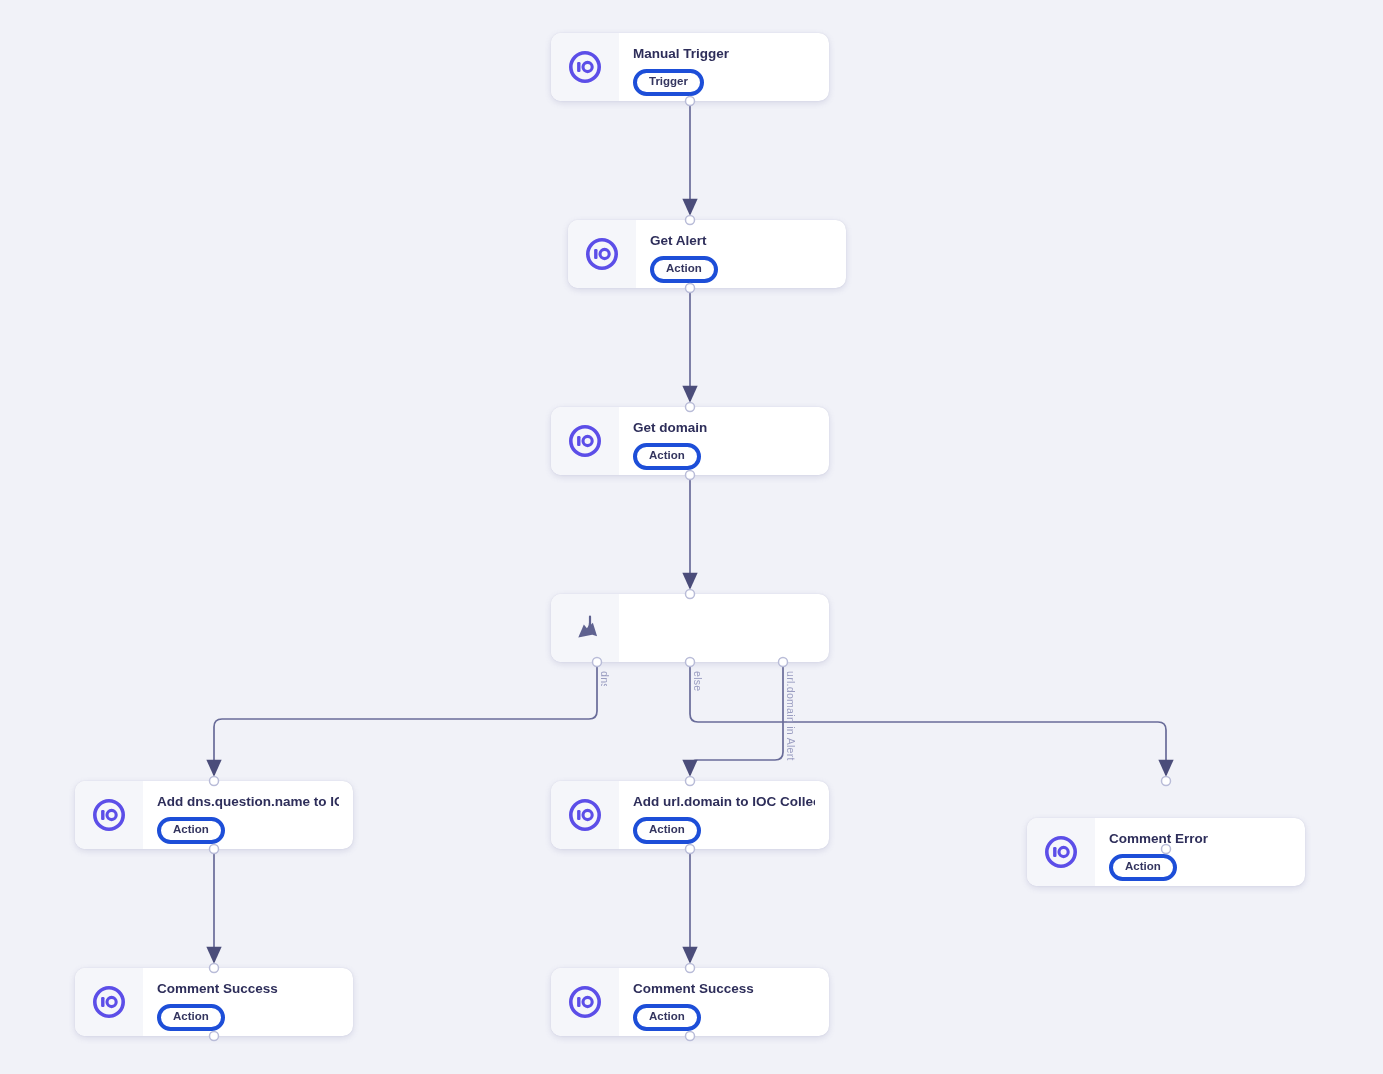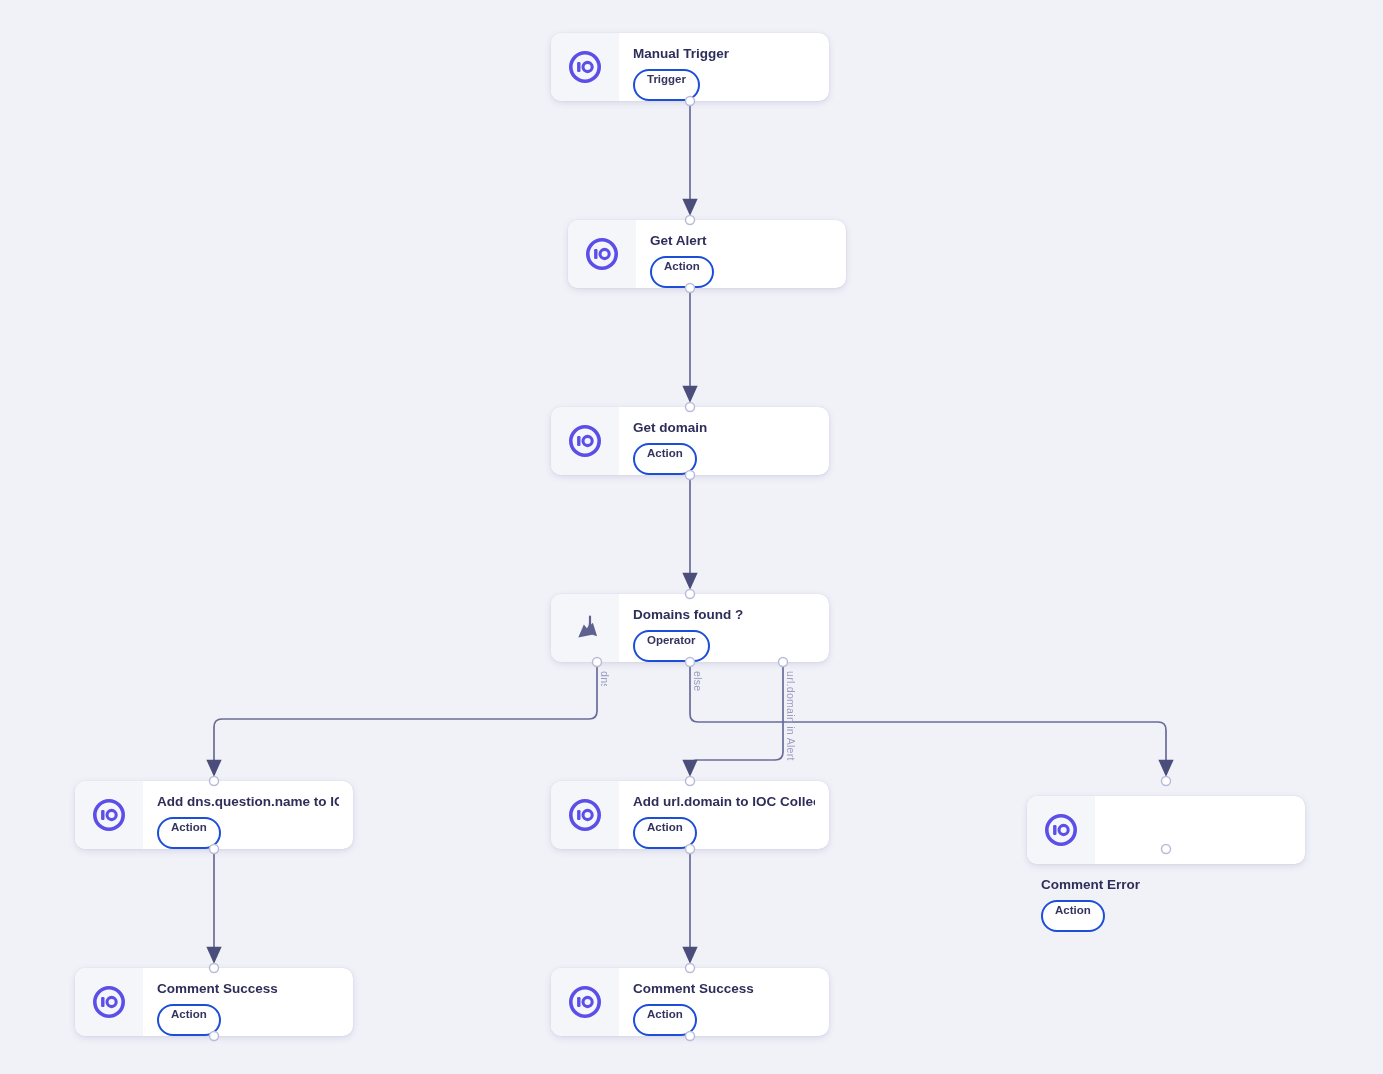--- a/index.html
+++ b/index.html
@@ -18,21 +18,21 @@
     width:68px;flex:0 0 68px;background:#f5f6fa;
     border-radius:10px 0 0 10px;display:flex;align-items:center;justify-content:center;
   }
   .node-body{padding:13px 14px 0 14px;min-width:0;}
   .node-title{
     font-size:13.5px;font-weight:700;color:#2e2e5a;line-height:1.2;
     white-space:nowrap;overflow:hidden;margin-bottom:7px;
   }
   .node-badge{
     display:inline-block;font-size:11.5px;font-weight:600;color:#34355f;
-    border:2px solid #1d4ed8;border-radius:999px;padding:2px 12px 12px 12px;
+    border:4px solid #1d4ed8;border-radius:999px;padding:2px 12px 3px 12px;
     background:#ffffff;line-height:1.2;
   }
   .edge-label{
     font-size:10.5px;fill:#9a9dc1;letter-spacing:0.3px;
     font-family:"Liberation Sans",sans-serif;
   }
 </style>
 </head>
 <body>
 
@@ -85,24 +85,20 @@
       <svg width="30" height="30" viewBox="0 0 30 30">
         <defs>
           <marker id="opArrow" markerWidth="7" markerHeight="7" refX="4.6" refY="3.5" orient="auto">
             <path d="M0.5,0.5 L6.2,3.5 L0.5,6.5 z" fill="#5f6290"></path>
           </marker>
         </defs>
         <path d="M20,3.5 L20,10 C20,14 18.3,16.2 15.2,18.8 L11,22.2" fill="none" stroke="#5f6290" stroke-width="2.2" stroke-linecap="round" marker-end="url(#opArrow)"></path>
         <path d="M20,10 C20,15 21.2,17.5 23.6,19.8 L24.6,20.8" fill="none" stroke="#5f6290" stroke-width="2.2" stroke-linecap="round" marker-end="url(#opArrow)"></path>
       </svg>
     </div>
-    <div class="node-body">
-      <div class="node-title">Domains found ?</div>
-      <span class="node-badge">Operator</span>
-    </div>
   </div>
 
   <div class="node" style="left:75px;top:781px;">
     <div class="node-icon">
       <svg width="36" height="36" viewBox="0 0 36 36">
         <circle cx="18" cy="18" r="14.2" fill="none" stroke="#5c4ee8" stroke-width="3.6"></circle>
         <rect x="10.1" y="13" width="3.4" height="10" rx="1.2" fill="#5c4ee8"></rect>
         <circle cx="20.6" cy="18" r="4.6" fill="none" stroke="#5c4ee8" stroke-width="3.1"></circle>
       </svg>
     </div>
@@ -119,21 +115,21 @@
         <rect x="10.1" y="13" width="3.4" height="10" rx="1.2" fill="#5c4ee8"></rect>
         <circle cx="20.6" cy="18" r="4.6" fill="none" stroke="#5c4ee8" stroke-width="3.1"></circle>
       </svg>
     </div>
     <div class="node-body">
       <div class="node-title">Add url.domain to IOC Collection</div>
       <span class="node-badge">Action</span>
     </div>
   </div>
 
-  <div class="node" style="left:1027px;top:796px;flex-direction:column;">
+  <div class="node" style="left:1027px;top:818px;">
     <div class="node-icon">
       <svg width="36" height="36" viewBox="0 0 36 36">
         <circle cx="18" cy="18" r="14.2" fill="none" stroke="#5c4ee8" stroke-width="3.6"></circle>
         <rect x="10.1" y="13" width="3.4" height="10" rx="1.2" fill="#5c4ee8"></rect>
         <circle cx="20.6" cy="18" r="4.6" fill="none" stroke="#5c4ee8" stroke-width="3.1"></circle>
       </svg>
     </div>
     <div class="node-body">
       <div class="node-title">Comment Error</div>
       <span class="node-badge">Action</span>

